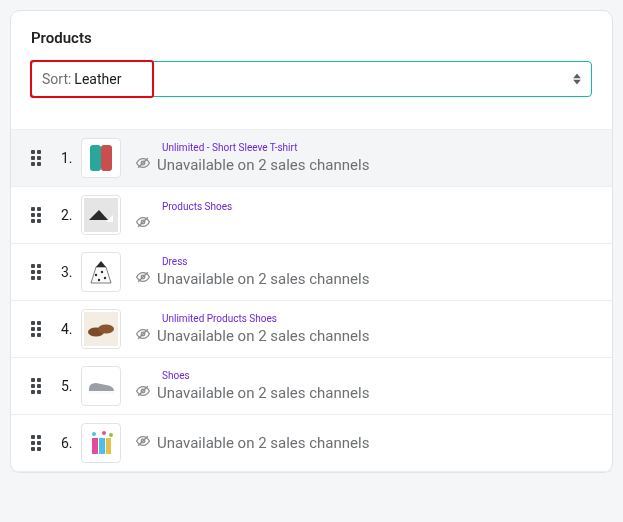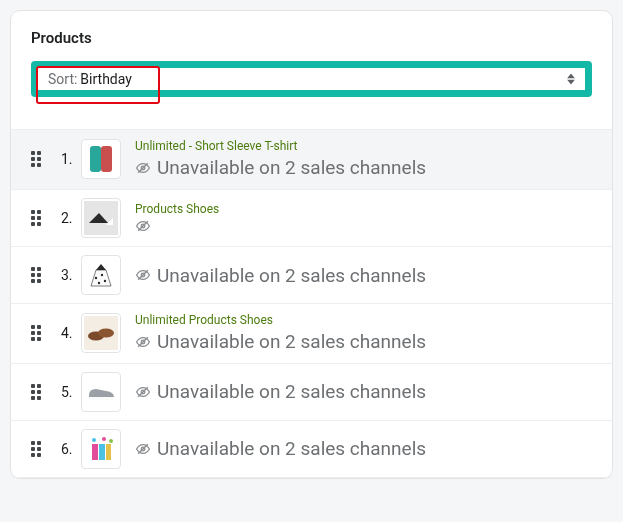--- a/index.html
+++ b/index.html
@@ -19,21 +19,21 @@
     .card-body {
       padding: 18px 20px 10px 20px;
     }
     .section-title {
       font-weight: 600;
       font-size: 15px;
       margin-bottom: 14px;
     }
     .sort-select {
       position: relative;
-      border: 7px solid #14b8a6;
+      border: 1px solid #14b8a6;
       border-radius: 4px;
       height: 36px;
       display: flex;
       align-items: center;
       padding: 0 10px;
       cursor: pointer;
       user-select: none;
     }
     .sort-highlight {
       position: absolute;
@@ -87,34 +87,34 @@
       width: 40px; height: 40px;
       border: 1px solid #e1e3e5;
       border-radius:4px;
       display:flex; align-items:center; justify-content:center;
       flex-shrink:0;
       background:#fff;
       overflow:hidden;
     }
     .thumb svg { width:34px; height:34px; }
     .text { padding-left: 14px; line-height:1.35; }
-    .title { color:#4d7c0f; font-size:12px; }
-    .sub { color:#6d7073; font-size:19px; display:flex; align-items:center; gap:6px; margin-top:1px; }
+    .title { color:#6d28d9; font-size:10px;margin-left:27px; }
+    .sub { color:#6d7073; font-size:15px; display:flex; align-items:flex-start; gap:6px; margin-top:1px; }
     .sub svg { flex-shrink:0; }
   </style>
 </head>
 <body>
 
 <div class="card">
   <div class="card-body">
     <div class="section-title">Products</div>
     <div class="sort-select">
       <span class="sort-highlight"></span>
       <span class="sort-label">Sort:</span>
-      <span class="sort-value">Birthday</span>
+      <span class="sort-value">Leather</span>
       <span class="sort-caret">
         <svg width="8" height="5" viewBox="0 0 8 5">
             <path d="M0 5 L4 0 L8 5 Z" fill="currentColor"></path>
           </svg>
         <svg width="8" height="5" viewBox="0 0 8 5">
             <path d="M0 0 L4 5 L8 0 Z" fill="currentColor"></path>
           </svg>
       </span>
     </div>
   </div>
@@ -193,20 +193,21 @@
         <svg viewBox="0 0 34 34">
             <path d="M17 6 L12 12 L22 12 Z" fill="#2a2a2a"></path>
             <path d="M12 12 L7 28 L27 28 L22 12 Z" fill="#fafafa" stroke="#2a2a2a" stroke-width="0.6"></path>
             <circle cx="12" cy="20" r="1.2" fill="#2a2a2a"></circle>
             <circle cx="18" cy="17" r="1.2" fill="#2a2a2a"></circle>
             <circle cx="21" cy="23" r="1.2" fill="#2a2a2a"></circle>
             <circle cx="15" cy="25" r="1.2" fill="#2a2a2a"></circle>
           </svg>
       </div>
       <div class="text">
+        <div class="title">Dress</div>
         <div class="sub">
           <svg width="16" height="16" viewBox="0 0 20 20">
               <path d="M2 10s3-5.5 8-5.5S18 10 18 10s-3 5.5-8 5.5S2 10 2 10z" fill="none" stroke="#8a8d90" stroke-width="1.6"></path>
               <circle cx="10" cy="10" r="2.3" fill="none" stroke="#8a8d90" stroke-width="1.6"></circle>
               <line x1="4" y1="16" x2="16" y2="4" stroke="#8a8d90" stroke-width="1.8"></line>
             </svg>
           <span>Unavailable on 2 sales channels</span>
         </div>
       </div>
     </div>
@@ -251,20 +252,21 @@
           <span></span>
         </div>
       <div class="num">5.</div>
       <div class="thumb">
         <svg viewBox="0 0 34 34">
             <path d="M5 20 Q5 14 12 14 L22 16 Q30 17 30 22 L5 22 Z" fill="#9aa0a6"></path>
             <rect x="5" y="22" width="25" height="3" fill="#fafafa"></rect>
           </svg>
       </div>
       <div class="text">
+        <div class="title">Shoes</div>
         <div class="sub">
           <svg width="16" height="16" viewBox="0 0 20 20">
               <path d="M2 10s3-5.5 8-5.5S18 10 18 10s-3 5.5-8 5.5S2 10 2 10z" fill="none" stroke="#8a8d90" stroke-width="1.6"></path>
               <circle cx="10" cy="10" r="2.3" fill="none" stroke="#8a8d90" stroke-width="1.6"></circle>
               <line x1="4" y1="16" x2="16" y2="4" stroke="#8a8d90" stroke-width="1.8"></line>
             </svg>
           <span>Unavailable on 2 sales channels</span>
         </div>
       </div>
     </div>

